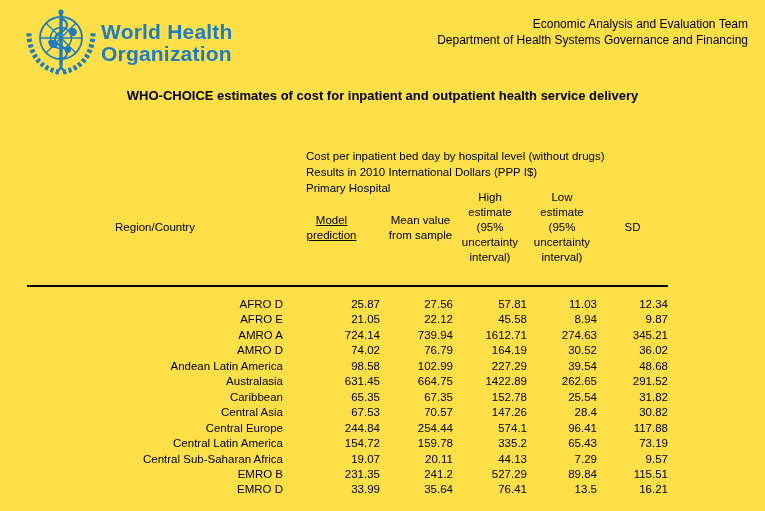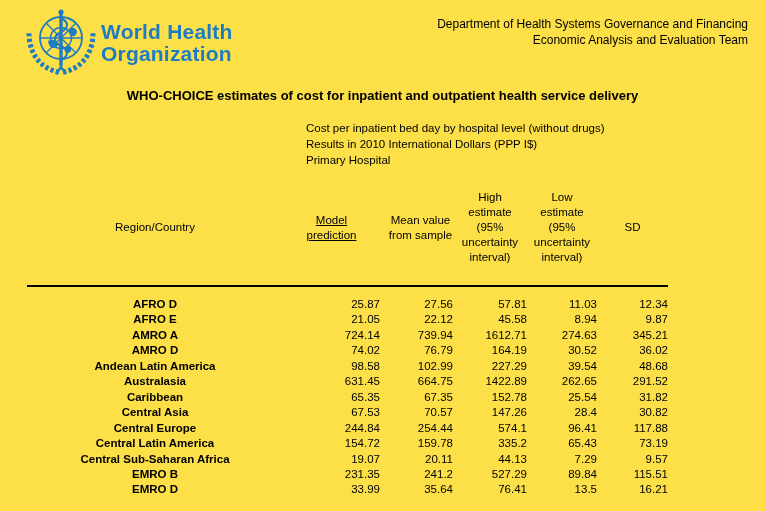--- a/index.html
+++ b/index.html
@@ -19,41 +19,41 @@
   .team {
     position:absolute; top:16px; right:17px; text-align:right;
     font-size:12px; line-height:16px;
   }
   
   .title {
     position:absolute; top:88px; left:0; width:100%;
     text-align:center; font-weight:bold; font-size:13px;
   }
   
-  .subtitle { position:absolute; left:306px; top:120px; font-size:11.5px; line-height:16px; }
+  .subtitle { position:absolute; left:306px; top:148px; font-size:11.5px; line-height:16px; }
   
   table.cost {
     position:absolute; left:27px; top:180px; width:641px;
     border-collapse:collapse; table-layout:fixed; font-size:11.5px;
   }
   table.cost th {
     font-weight:normal; vertical-align:middle; height:95px;
     border-bottom:2px solid #000; padding:0 0 10px 0; line-height:15px;
   }
   th.h-region { text-align:center; }
   th.h-num { text-align:center; }
   th.h-num .wrap { display:inline-block; }
   th.c1 .wrap { max-width:62px;text-decoration:underline; }
   th.c2 .wrap { max-width:70px;margin-left:8px; }
   th.c3 .wrap, th.c4 .wrap { max-width:64px; }
   table.cost tbody td {
     padding:0; height:15.45px; line-height:15.45px; white-space:nowrap; overflow:hidden;
   }
   table.cost tbody tr:first-child td { padding-top:10px; }
-  td.region { text-align:center;font-weight:bold; }
+  td.region { text-align:right; }
   td.num { text-align:right; font-variant-numeric: tabular-nums; }
 </style>
 </head>
 <body>
 
 <div class="page">
 
   <div class="logo">
     <svg class="emblem" width="70" height="68" viewBox="0 0 70 68" fill="none">
 
@@ -76,22 +76,22 @@
       <path d="M35,10 C43,14 43,20 35,24 C27,28 27,34 35,38 C43,42 43,48 35,52" stroke="#1E7CC2" stroke-width="2" fill="none"></path>
       <circle cx="35" cy="4" r="2.6" fill="#1E7CC2"></circle>
     </svg>
     <div class="wordmark">
       <div>World Health</div>
       <div>Organization</div>
     </div>
   </div>
 
   <div class="team">
+    <div>Economic Analysis and Evaluation Team</div>
     <div>Department of Health Systems Governance and Financing</div>
-    <div>Economic Analysis and Evaluation Team</div>
   </div>
 
   <div class="title">WHO-CHOICE estimates of cost for inpatient and outpatient health service delivery</div>
 
   <div class="subtitle">
     <div>Cost per inpatient bed day by hospital level (without drugs)</div>
     <div>Results in 2010 International Dollars (PPP I$)</div>
     <div>Primary Hospital</div>
   </div>
 

